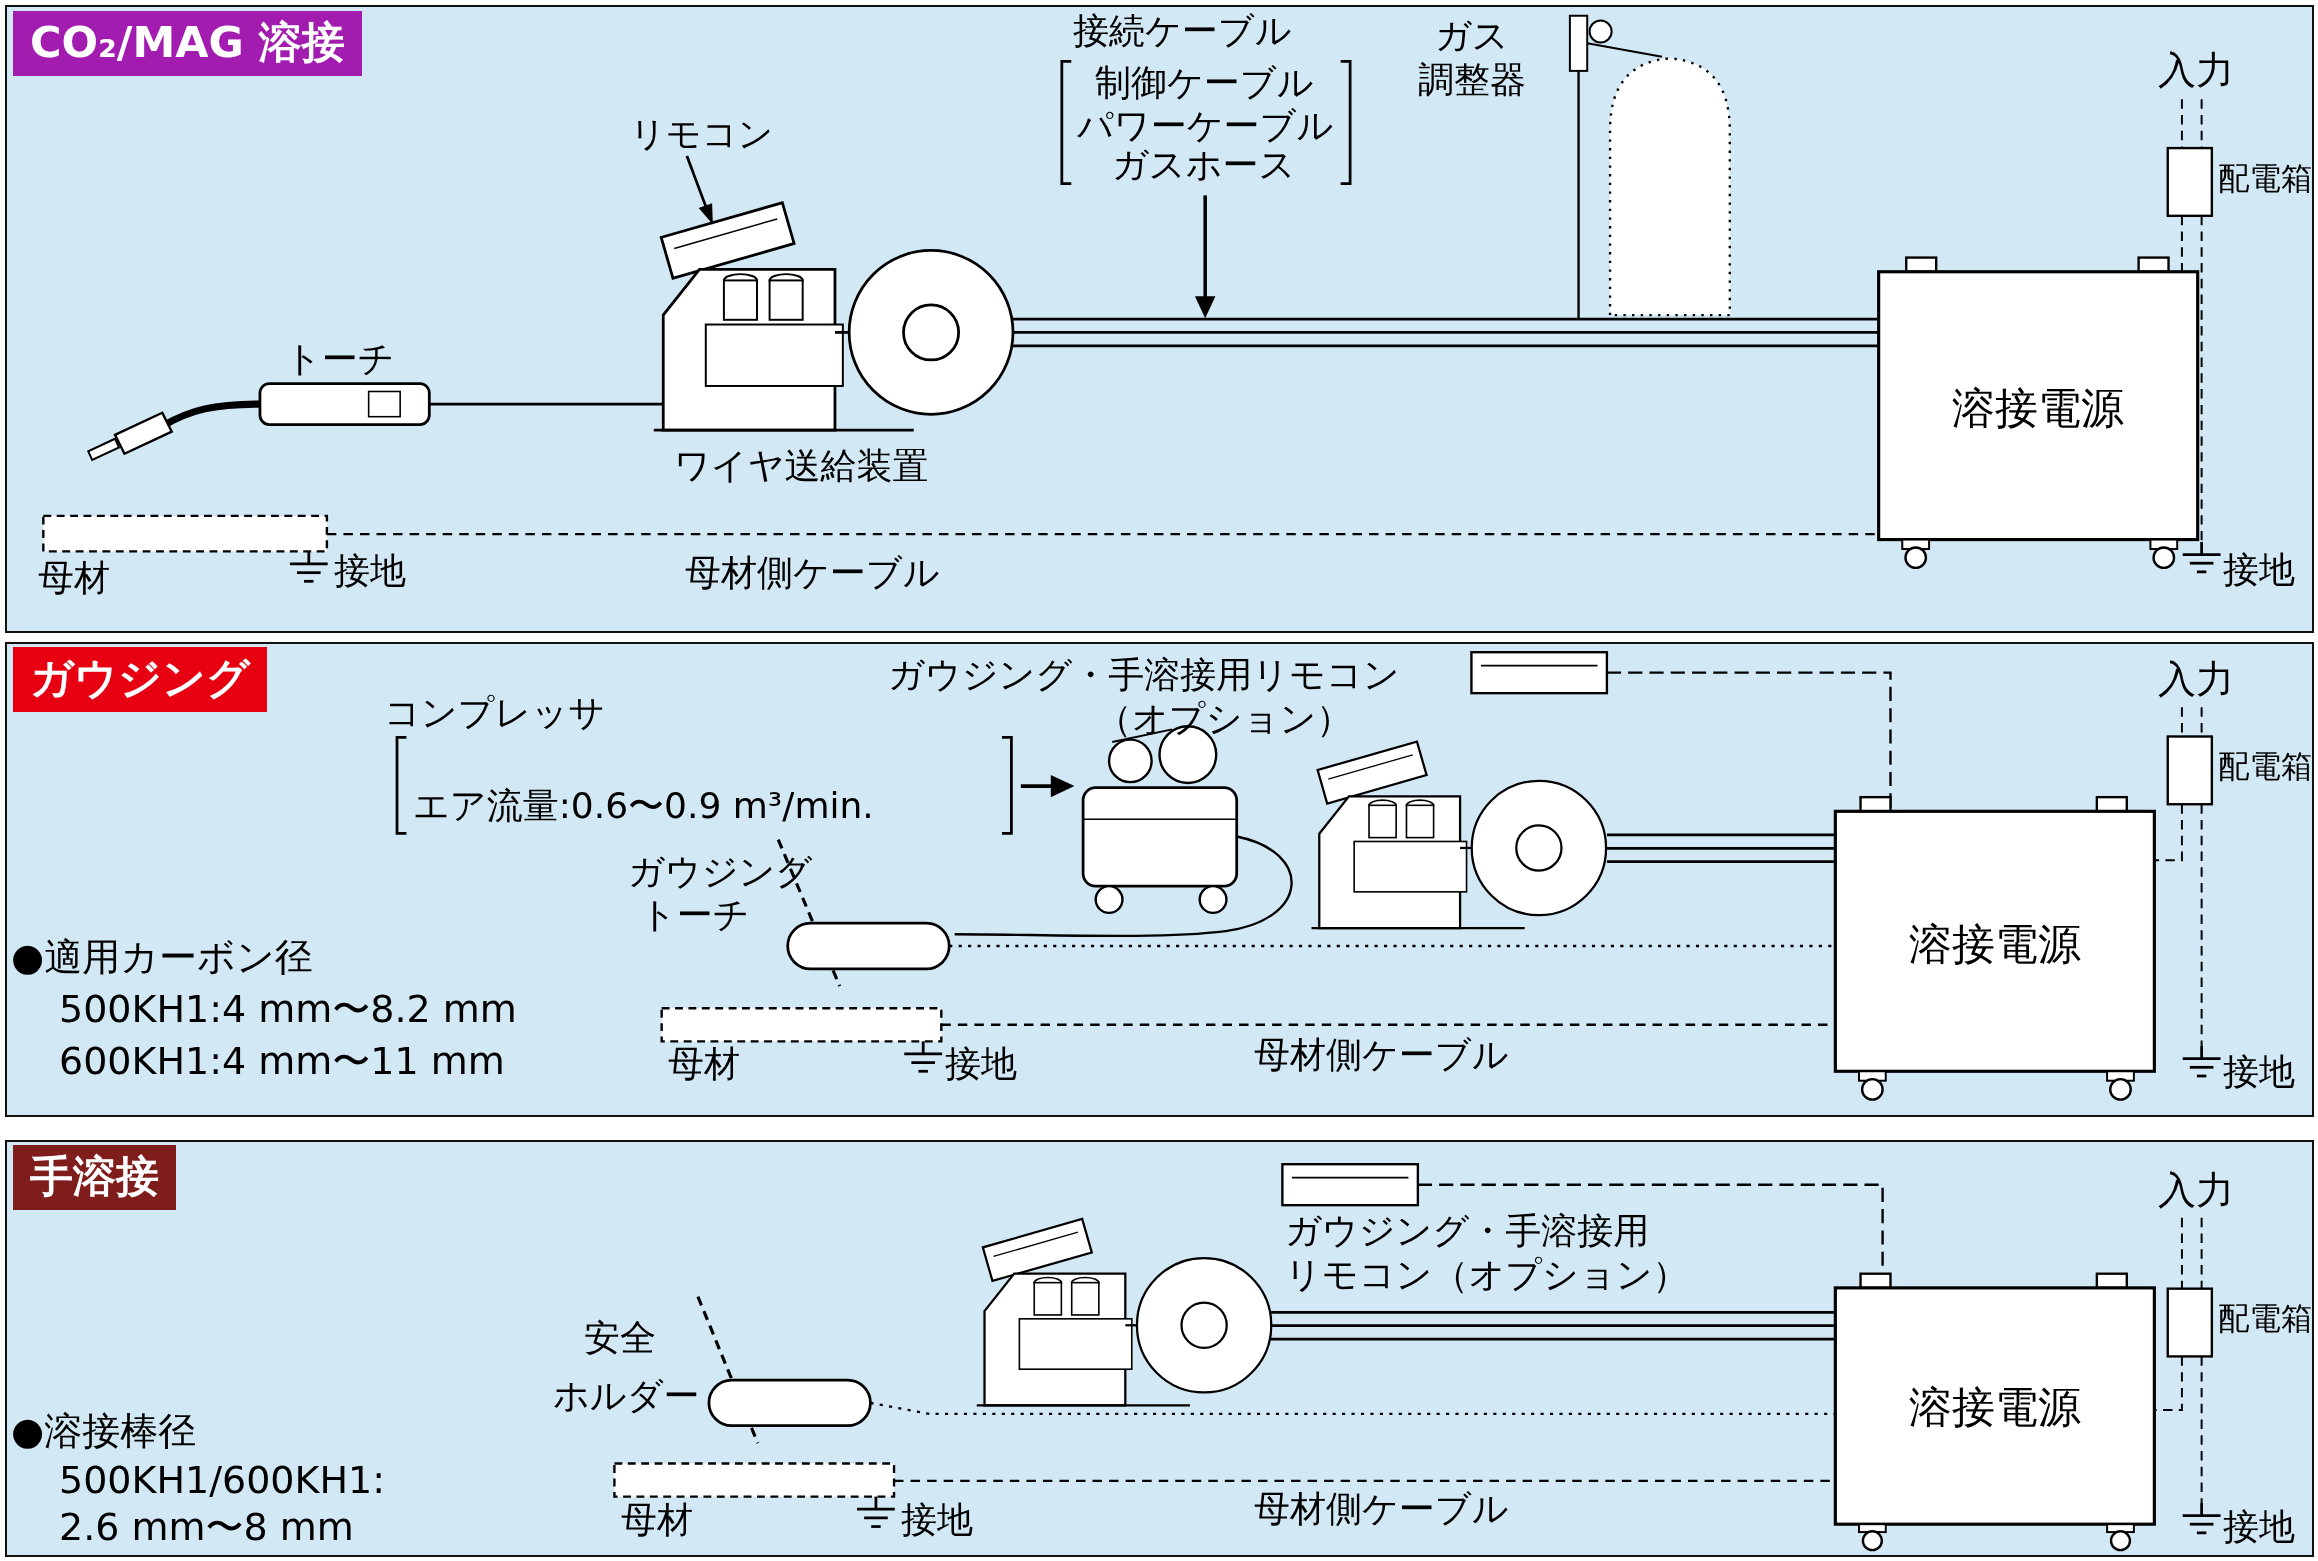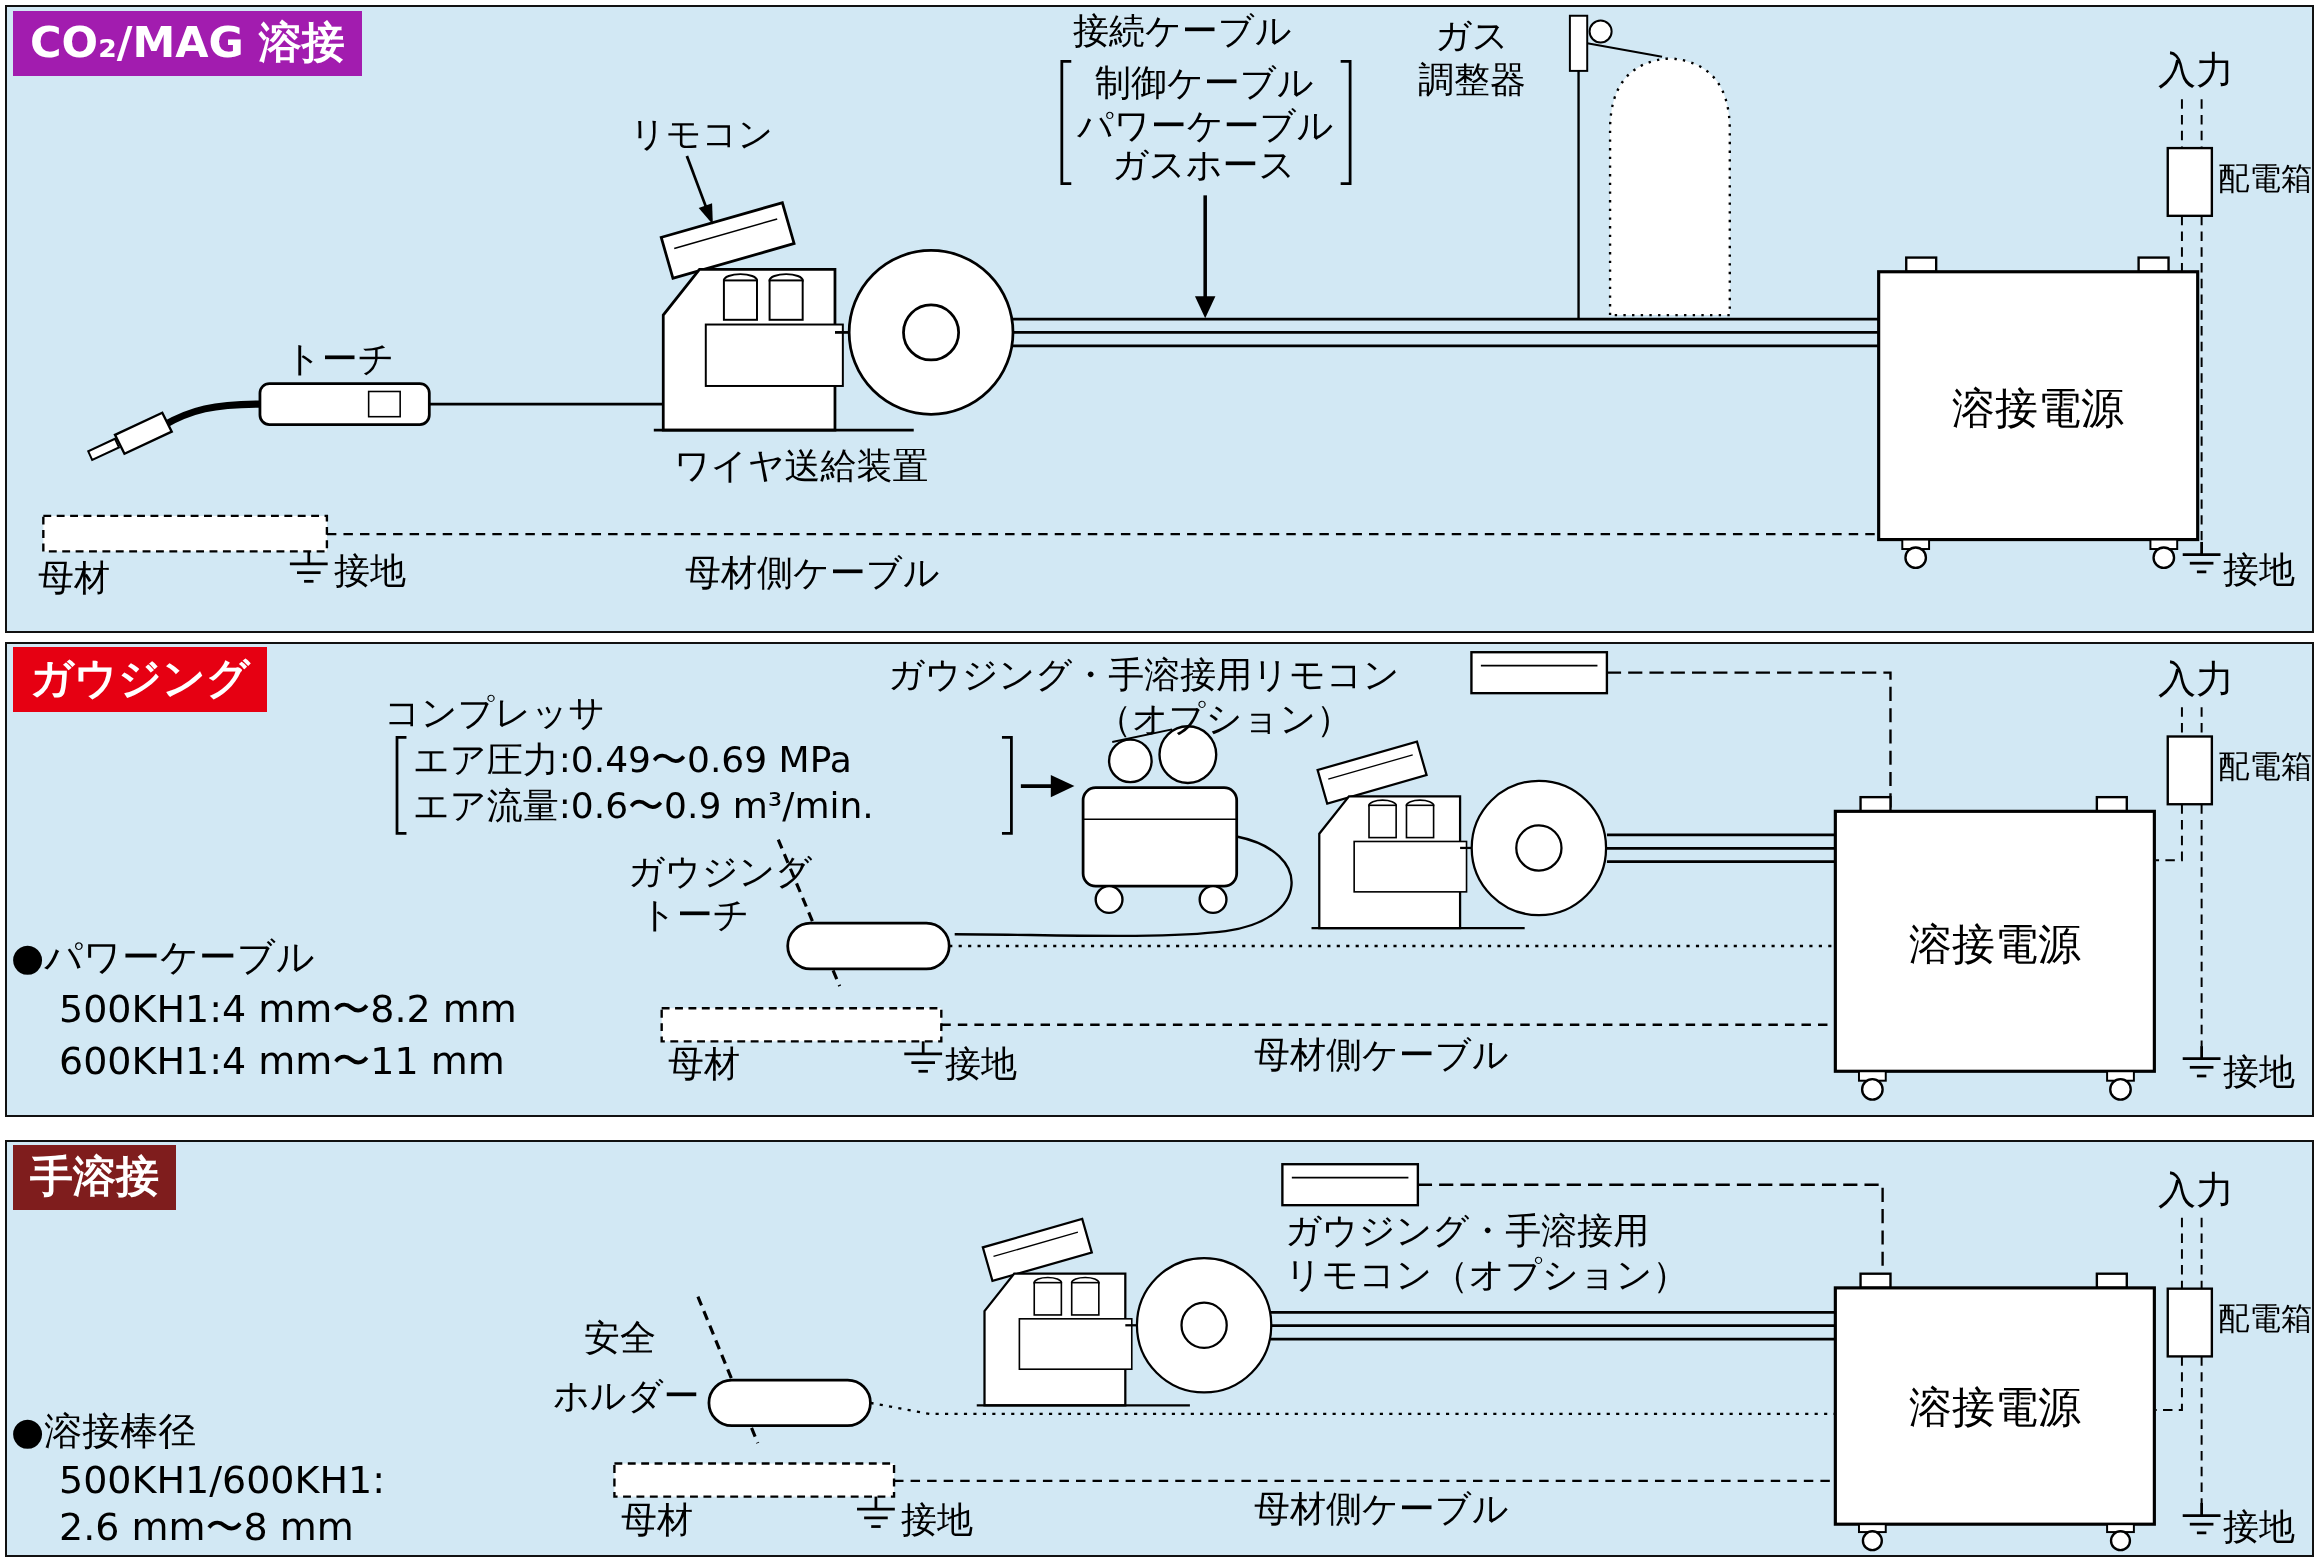--- a/index.html
+++ b/index.html
@@ -206,29 +206,28 @@
   <div class="lbl" style="left:2218px;top:161px;font-size:31.5px;">配電箱</div>
   <div class="lbl" style="left:674px;top:446px;">ワイヤ送給装置</div>
   <div class="lbl" style="left:1952px;top:384px;font-size:43px;">溶接電源</div>
   <div class="lbl" style="left:38px;top:558px;">母材</div>
   <div class="lbl" style="left:334px;top:551px;">接地</div>
   <div class="lbl" style="left:685px;top:553px;">母材側ケーブル</div>
   <div class="lbl" style="left:2223px;top:550px;">接地</div>
 
   <div class="badge" style="left: 12.6px; top: 647px; background: rgb(230, 0, 18); color: rgb(255, 255, 255);">ガウジング</div>
   <div class="lbl" style="left:384px;top:693px;">コンプレッサ</div>
-  <div class="lbl" style="left:413px;top:740px;">エア圧力:0.49〜0.69 MPa</div>
   <div class="lbl" style="left:413px;top:786px;">エア流量:0.6〜0.9 m³/min.</div>
   <div class="lbl" style="left:888px;top:655px;">ガウジング・手溶接用リモコン</div>
   <div class="lbl" style="left:1096px;top:699px;">（オプション）</div>
   <div class="lbl" style="left:2158px;top:658px;font-size:38px;">入力</div>
   <div class="lbl" style="left:2218px;top:749px;font-size:31.5px;">配電箱</div>
   <div class="lbl" style="left:628px;top:852px;">ガウジング</div>
   <div class="lbl" style="left:640px;top:895px;">トーチ</div>
-  <div class="lbl" style="left:11px;top:936px;font-size:38px;">●パワーケーブル</div>
+  <div class="lbl" style="left:11px;top:936px;font-size:38px;">●適用カーボン径</div>
   <div class="lbl" style="left:59px;top:988px;font-size:38px;">500KH1:4 mm〜8.2 mm</div>
   <div class="lbl" style="left:59px;top:1040px;font-size:38px;">600KH1:4 mm〜11 mm</div>
   <div class="lbl" style="left:1909px;top:920px;font-size:43px;">溶接電源</div>
   <div class="lbl" style="left:668px;top:1044px;">母材</div>
   <div class="lbl" style="left:945px;top:1044px;">接地</div>
   <div class="lbl" style="left:1254px;top:1035px;">母材側ケーブル</div>
   <div class="lbl" style="left:2223px;top:1052px;">接地</div>
 
   <div class="badge" style="left: 12.6px; top: 1145px; background: #7f1d1d; color: rgb(255, 255, 255);">手溶接</div>
   <div class="lbl" style="left:1285px;top:1255px;">リモコン（オプション）</div>

